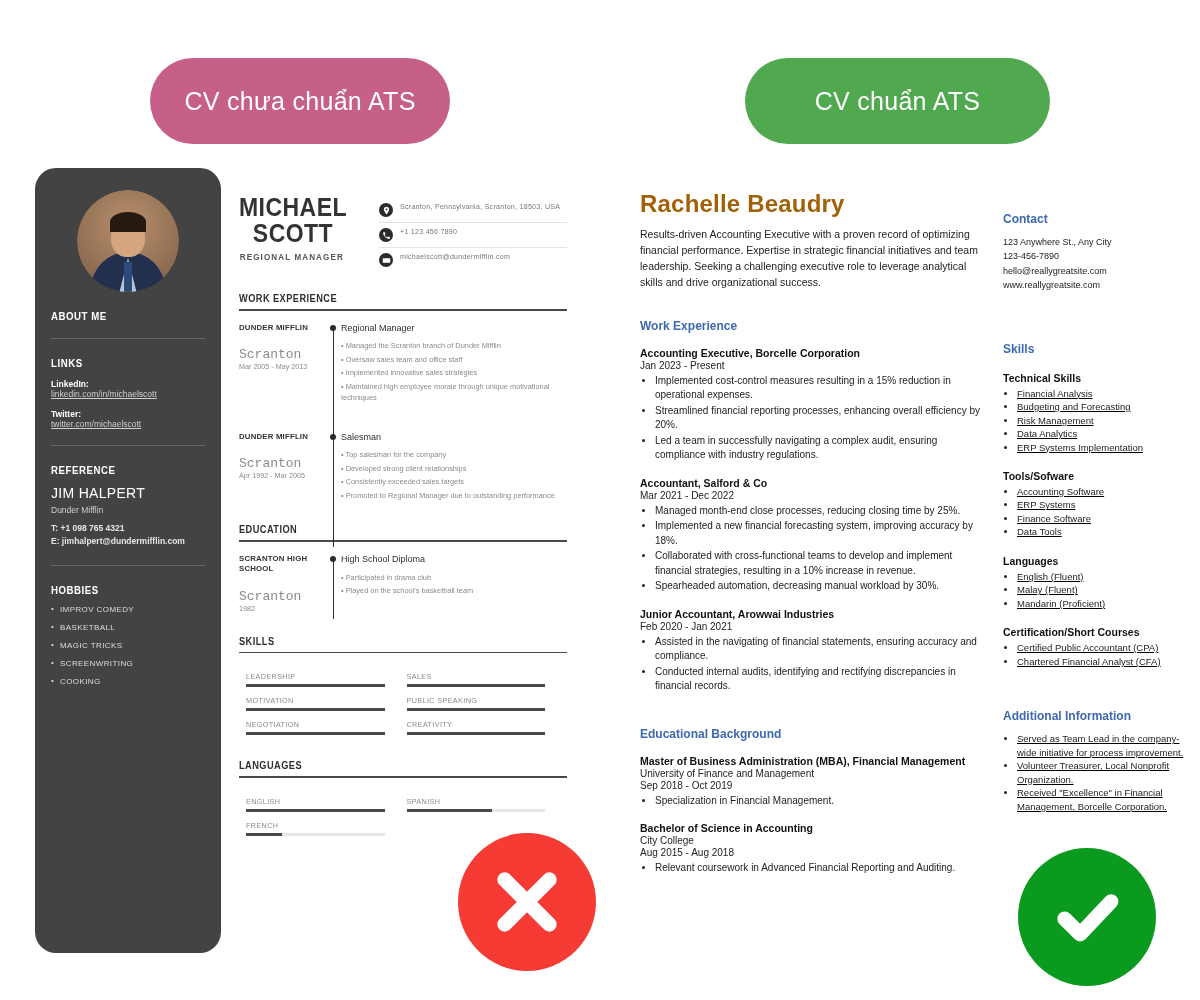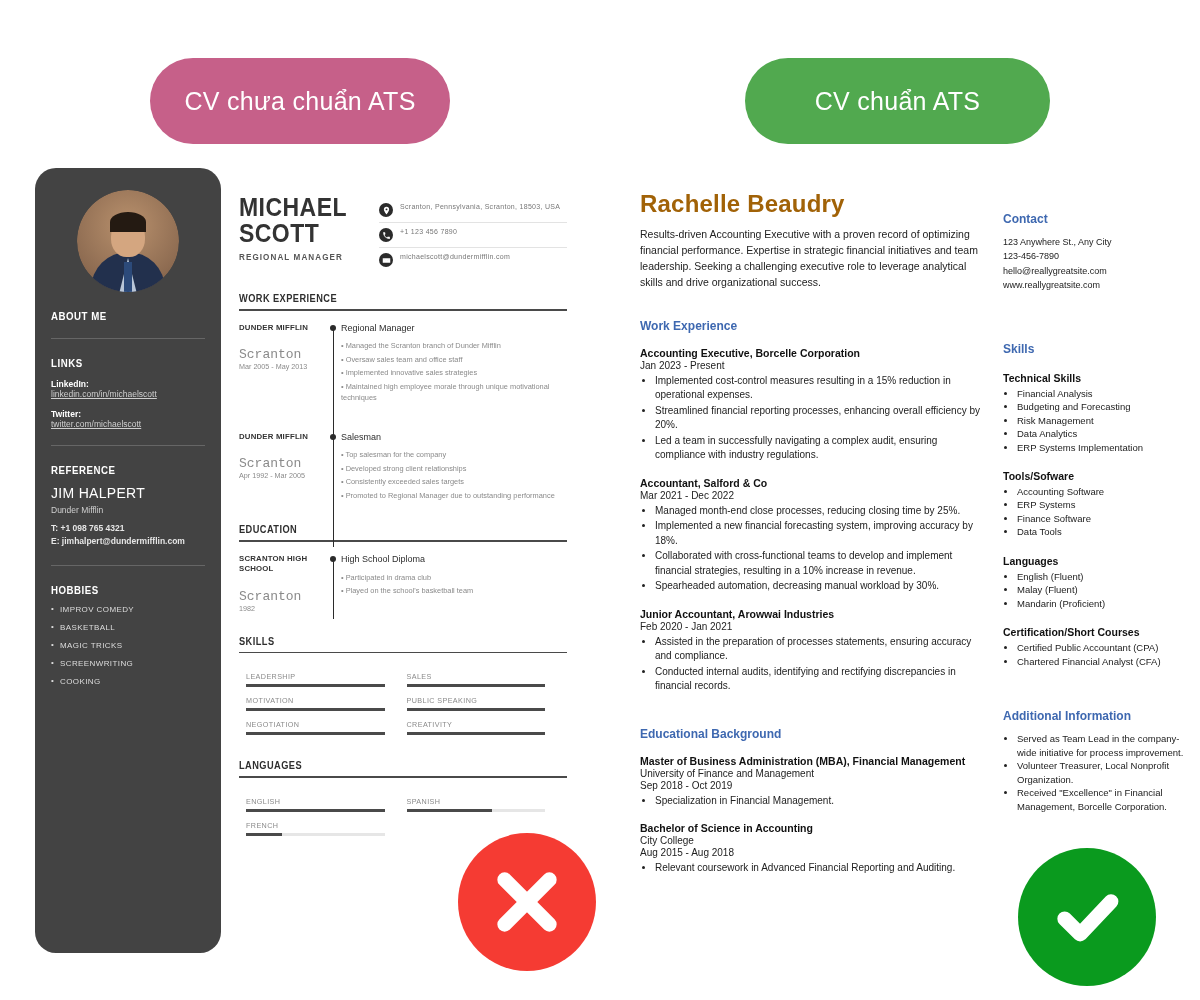--- a/index.html
+++ b/index.html
@@ -80,21 +80,21 @@
   #cv-bad-main { flex:1; padding: 26px 18px 0 18px; position: relative; }
   .bad-name {
     font-size: 25px; font-weight: 700; letter-spacing: .5px; line-height: 1.05;
     color: #333333; font-family: "Liberation Sans Narrow","Liberation Sans",sans-serif;
     transform: scaleX(.92); transform-origin: left;
   }
   .bad-role {
     font-size: 9px; font-weight: 700; letter-spacing: 1.2px; color:#555; margin-top:5px;
     transform: scaleX(.9); transform-origin:left;
   }
-  .bad-top { display:flex; justify-content: space-between; }
+  .bad-top { display:flex; justify-content: space-between; text-align: center; }
   .contact-col { width: 188px; padding-top: 4px; }
   .contact-row { display:flex; align-items:flex-start; gap:7px; padding: 4px 0 5px 0; border-bottom: 1px solid #e3e3e3; }
   .contact-row:last-child { border-bottom: none; }
   .cicon { width:14px; height:14px; border-radius:50%; background:#2b2b2b; flex:0 0 14px; position:relative; margin-top:1px; }
   .cicon svg { position:absolute; left:2.5px; top:2.5px; }
   .ctext { font-size:7px; color:#777; line-height:1.5; letter-spacing:.3px; }
 
   .sec-h {
     font-size: 10.5px; font-weight:700; letter-spacing:.5px; color:#2e2e2e;
     font-family:"Liberation Sans Narrow","Liberation Sans",sans-serif;
@@ -133,21 +133,21 @@
   .g-name { font-size:24px; font-weight:700; color:#a16207; letter-spacing:.2px; }
   .g-summary { font-size:10.5px; color:#222; line-height:1.52; margin-top:9px; }
   .g-h { font-size:12px; font-weight:700; color:#3e68b0; margin-top:28px; }
   .g-sub { font-size:10.5px; font-weight:700; color:#111; margin-top:14px; }
   .g-date { font-size:10px; color:#222; margin-top:1px; }
   .g-org { font-size:10px; color:#222; margin-top:1px; }
   .g-ul { margin: 3px 0 0 0; padding-left: 15px; }
   .g-ul li { font-size:10px; color:#222; line-height:1.45; margin-bottom:1px; }
   .g-contact { font-size:9px; color:#222; line-height:1.6; margin-top:9px; }
   .g-h-sm { font-size:10.5px; font-weight:700; color:#111; margin-top:16px; }
-  .g-ul-sm { margin: 3px 5px 0 0; padding-left: 14px; }
+  .g-ul-sm { margin: 3px 5px 0 0; padding-left: 14px; text-decoration: underline; }
   .g-ul-sm li { font-size:9.5px; color:#222; line-height:1.42; }
   .g-right-h { font-size:12px; font-weight:700; color:#3e68b0; }
 
   
   .badge { position:absolute; border-radius:50%; display:flex; align-items:center; justify-content:center; }
   #badge-x  { left: 458px; top: 833px; width: 138px; height: 138px; background:#f53b33; }
   #badge-ok { left: 1018px; top: 848px; width: 138px; height: 138px; background:#0a9a1e; }
 </style>
 </head>
 <body>
@@ -384,21 +384,21 @@
         <li>Implemented a new financial forecasting system, improving accuracy by 18%.</li>
         <li>Collaborated with cross-functional teams to develop and implement financial strategies, resulting in a 10% increase in revenue.</li>
         <li>Spearheaded automation, decreasing manual workload by 30%.</li>
       </ul>
     </div>
 
     <div>
       <div class="g-sub">Junior Accountant, Arowwai Industries</div>
       <div class="g-date">Feb 2020 - Jan 2021</div>
       <ul class="g-ul">
-        <li>Assisted in the preparation of processes statements, ensuring accuracy and compliance.</li>
+        <li>Assisted in the navigating of financial statements, ensuring accuracy and compliance.</li>
         <li>Conducted internal audits, identifying and rectifying discrepancies in financial records.</li>
       </ul>
     </div>
 
     <div class="g-h" style="margin-top:33px">Educational Background</div>
 
     <div>
       <div class="g-sub">Master of Business Administration (MBA), Financial Management</div>
       <div class="g-org">University of Finance and Management</div>
       <div class="g-date">Sep 2018 - Oct 2019</div>

